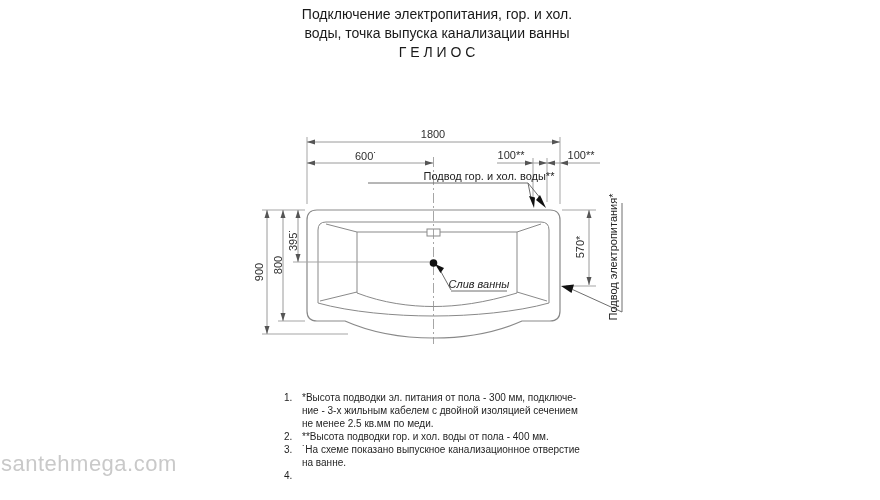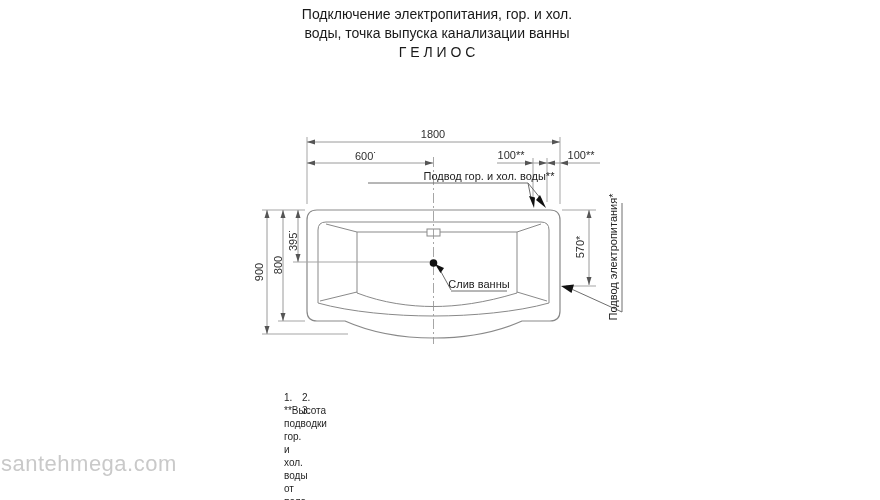--- a/index.html
+++ b/index.html
@@ -107,26 +107,31 @@
   <div class="dimtext" style="left:433px;top:134px;text-align:right;">1800</div>
   <div class="dimtext" style="left:366px;top:156px;">600˙</div>
   <div class="dimtext" style="left:511px;top:155px;">100**</div>
   <div class="dimtext" style="left:581px;top:155px;">100**</div>
   <div class="dimtext rot" style="left:259px;top:272px;">900</div>
   <div class="dimtext rot" style="left:278px;top:265px;">800</div>
   <div class="dimtext rot" style="left:293px;top:240px;">395˙</div>
   <div class="dimtext rot" style="left:580px;top:247px;">570*</div>
 
   <div class="label" style="left:448px;top:176px;margin-left:41px;">Подвод гор. и хол. воды**</div>
-  <div class="label" style="left:479px;top:284px;">Слив ванны</div>
+  <div class="label" style="left:479px;top:284px;font-style:italic;">Слив ванны</div>
   <div class="label rot" style="left:613px;top:257px;">Подвод электропитания*</div>
 
   <div class="notes">
     <div class="num">1.</div>
+    <div class="txt">*Высота подводки эл. питания от пола - 300 мм, подключе-
+ние - 3-х жильным кабелем с двойной изоляцией сечением
+не менее 2.5 кв.мм по меди.</div>
     <div class="num">2.</div>
     <div class="txt">**Высота подводки гор. и хол. воды от пола - 400 мм.</div>
     <div class="num">3.</div>
+    <div class="txt">˙На схеме показано выпускное канализационное отверстие
+на ванне.</div>
     <div class="num">4.</div>
   </div>
 
   <div class="watermark">santehmega.com</div>
 
 </div>
 
 </body></html>

